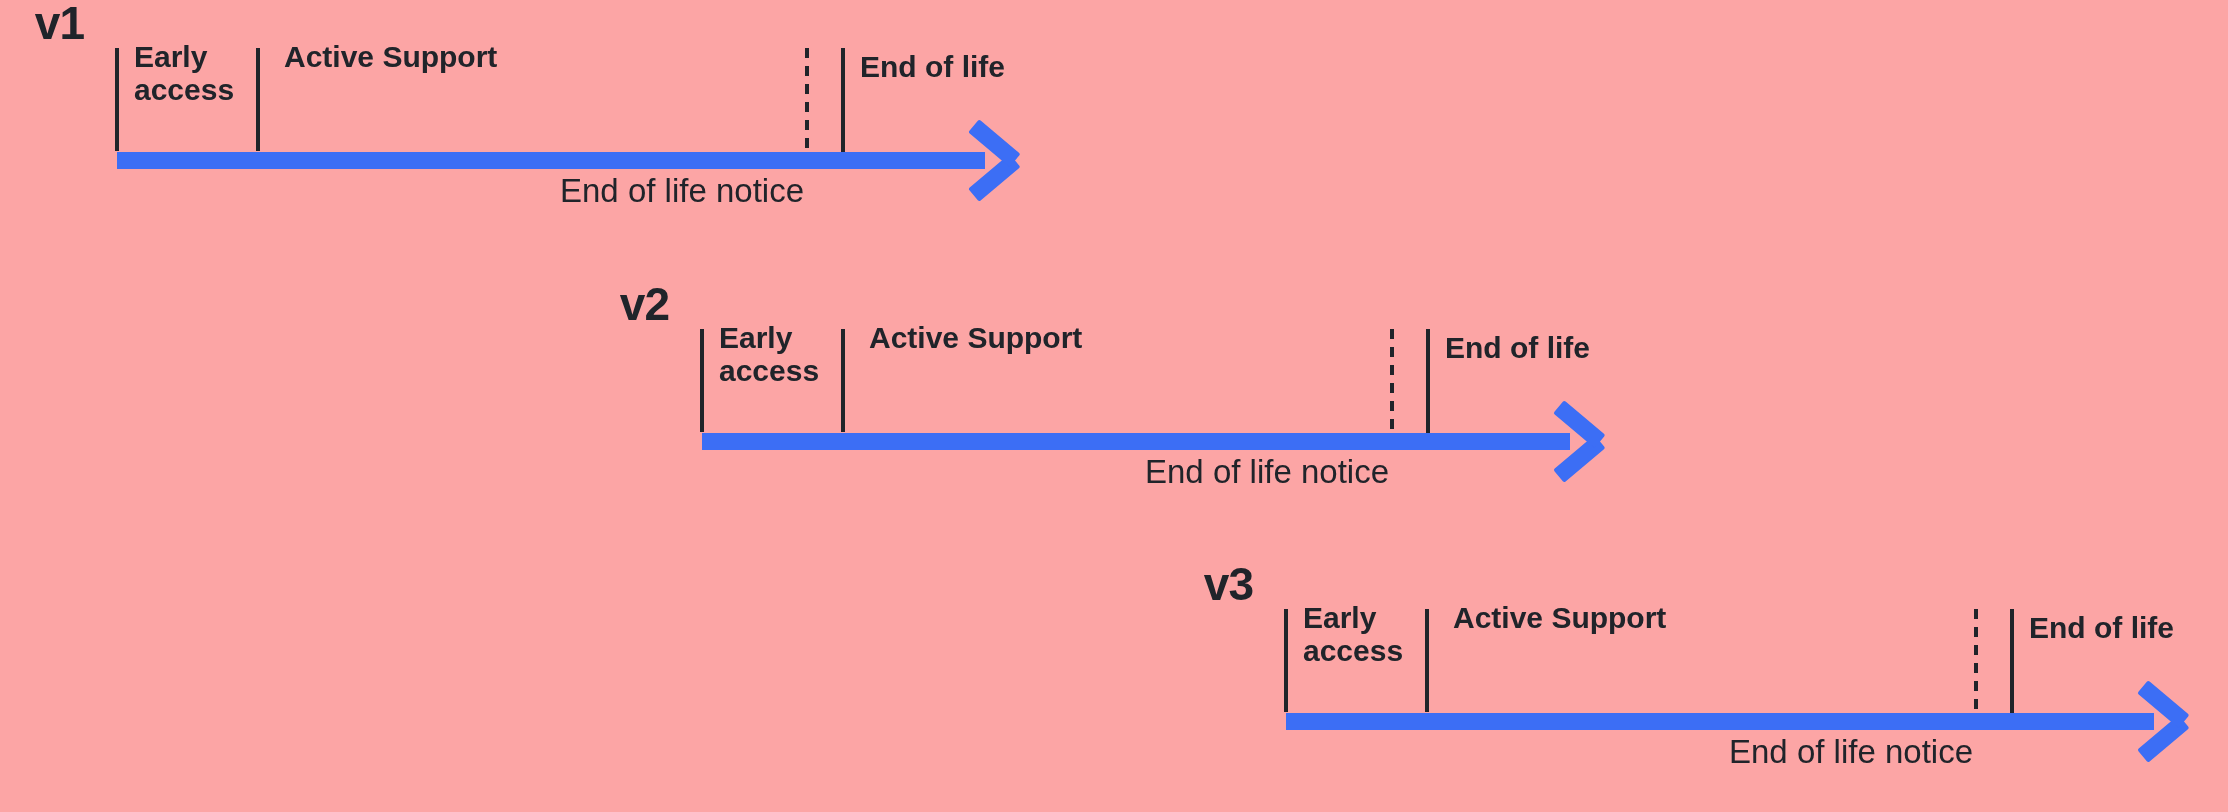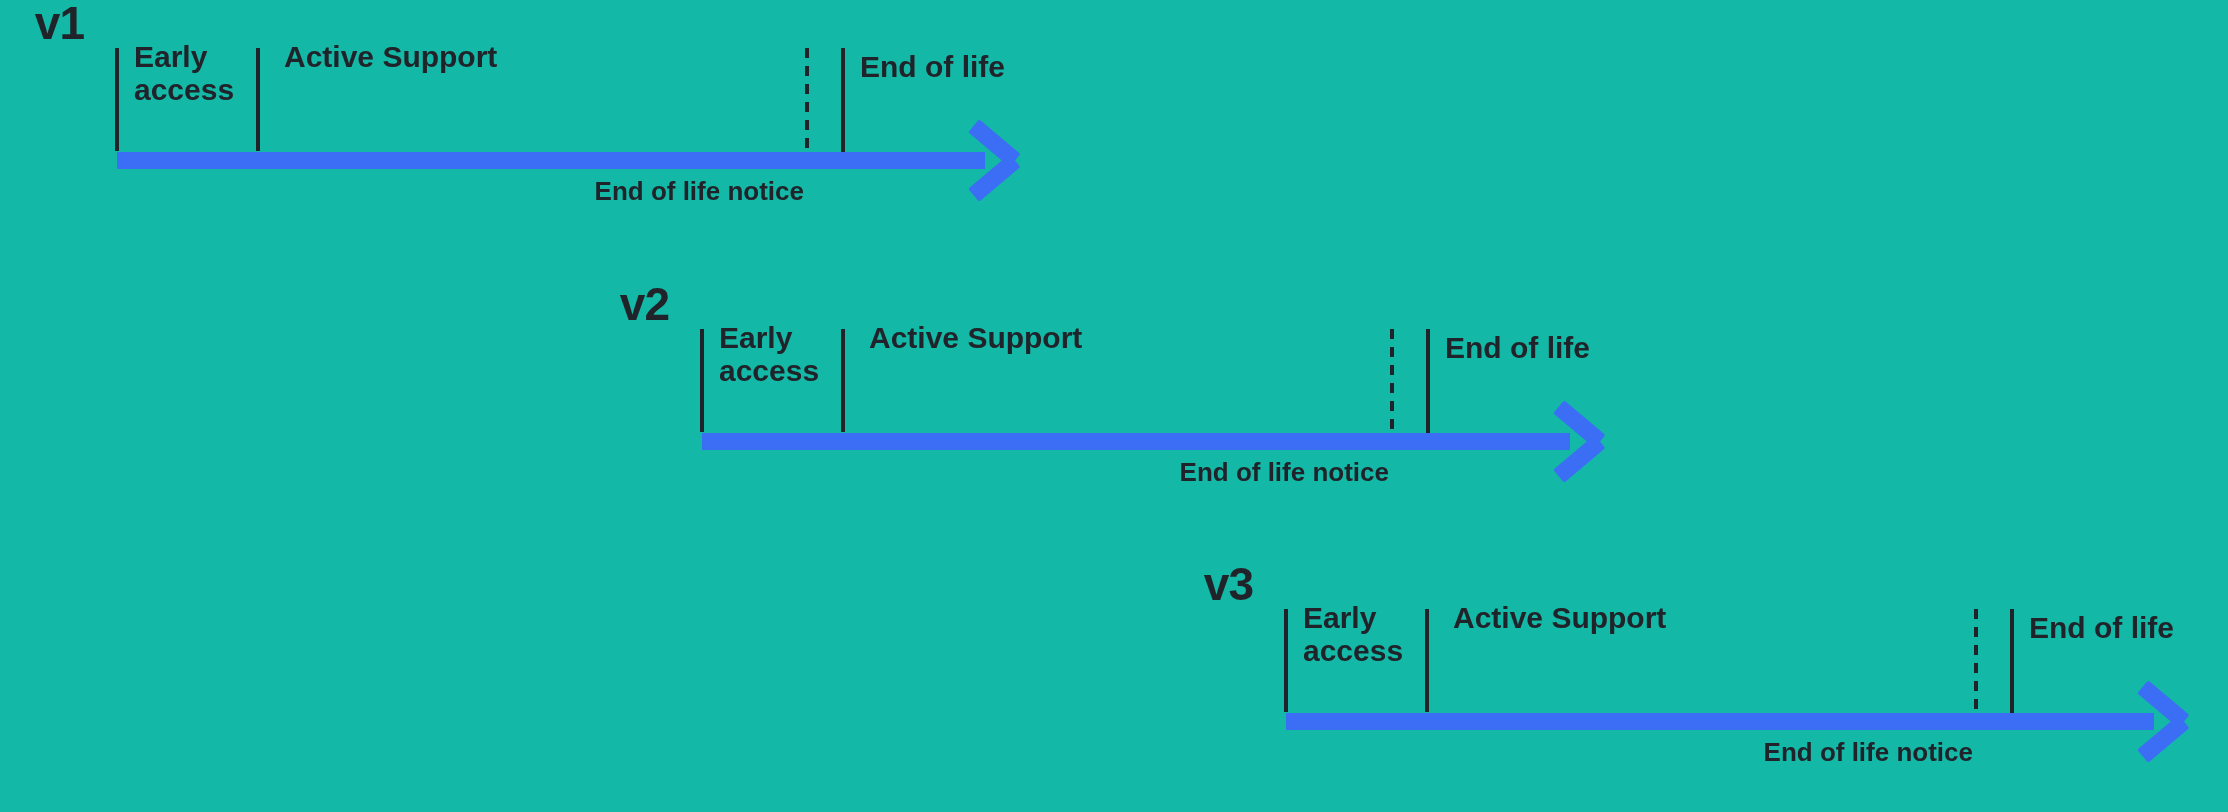--- a/index.html
+++ b/index.html
@@ -1,19 +1,19 @@
 <!DOCTYPE html>
 <html><head>
 <meta charset="utf-8">
 <style>
   html,body{margin:0;padding:0;background:#ffffff;}
   #canvas{
     position:relative;
     width:2228px;height:812px;
-    background:#14b8a6;
+    background:#fca5a5;
     font-family:"Liberation Sans", sans-serif;
     color:#20242a;
     overflow:hidden;
   }
   .timeline{
     position:absolute;
     left:var(--ox); top:var(--oy);
     width:1080px; height:240px;
   }
   .version-label{
@@ -44,21 +44,21 @@
     color:#20242a;
     white-space:nowrap;
   }
   .phase-label.early{left:134px; width:104px; white-space:normal;}
   .phase-label.active{left:284px;}
   .phase-label.eol{left:860px; top:50px;}
   .notice-label{
     position:absolute;
     left:544px; top:176px; width:260px;
     text-align:right;
-    font-size:26px; font-weight:700; line-height:30px;
+    font-size:33px; font-weight:400; line-height:30px;
     color:#20242a;
     white-space:nowrap;
   }
   .arrow-shaft{
     position:absolute;
     left:117px; top:152px; width:868px; height:17px;
     background:#3c6ef5;
   }
   .arrow-wing{
     position:absolute;

